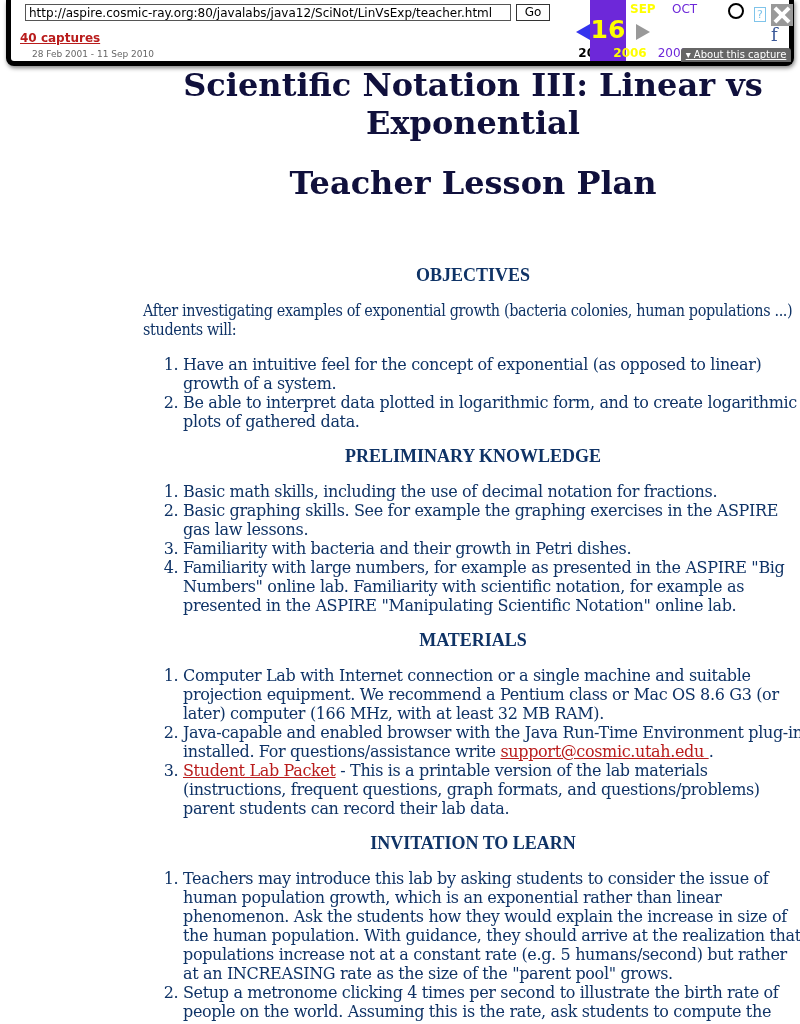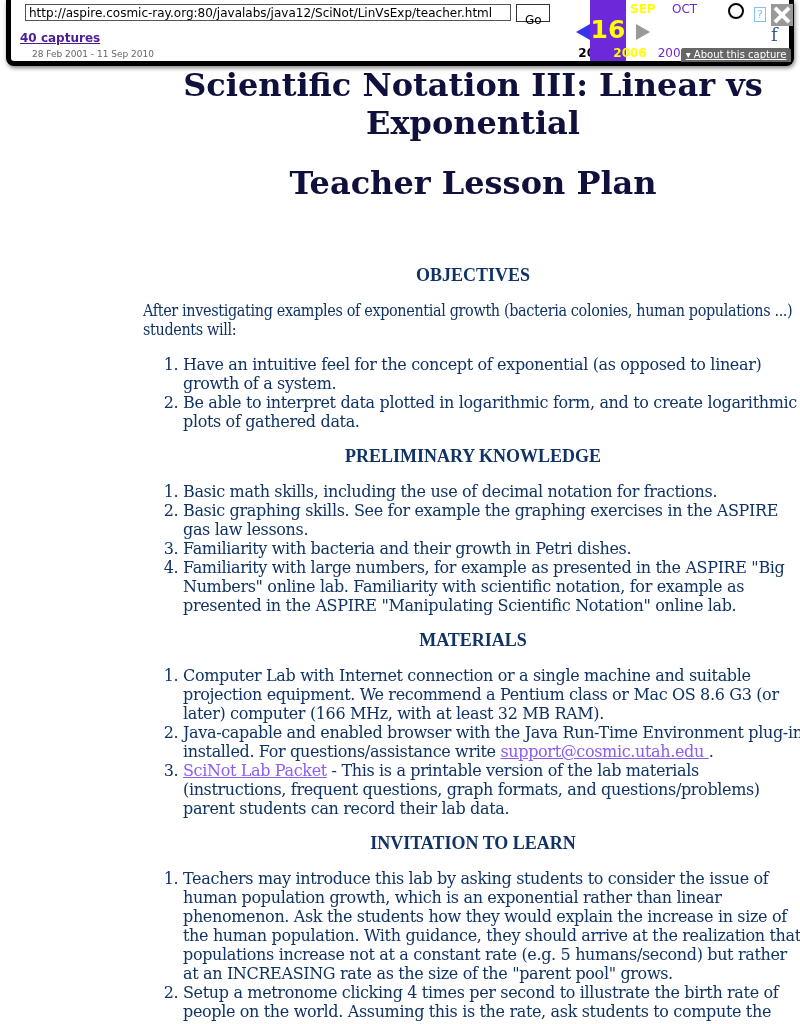--- a/index.html
+++ b/index.html
@@ -20,25 +20,25 @@
     font-family: "DejaVu Sans", sans-serif;
   }
   #wm-url {
     position: absolute; left: 14px; top: 4px; width: 486px; height: 17px;
     border: 1px solid #555; font-size: 12px; padding: 0 3px; line-height: 15px;
     font-family: "DejaVu Sans", sans-serif; color: #000; background: #fff;
   }
   #wm-go {
     position: absolute; left: 505px; top: 4px; width: 34px; height: 17px;
     border: 1px solid #333; background: #fff; font-size: 12px; line-height: 15px;
-    text-align: center; padding: 8px; font-family: "DejaVu Sans", sans-serif;
+    text-align: center; padding: 0; font-family: "DejaVu Sans", sans-serif;
   }
   #wm-captures {
     position: absolute; left: 9px; top: 31px; font-size: 12px; font-weight: bold;
-    color: #4c1d95; text-decoration: underline;
+    color: #b91c1c; text-decoration: underline;
   }
   #wm-range {
     position: absolute; left: 9px; top: 49px; font-size: 9px; color: #666; margin-left: 12px;
   }
   .wm-col { position: absolute; top: 0; width: 38px; text-align: center; }
   .wm-month { font-size: 12px; font-weight: bold; line-height: 16px; margin-top: 1px; margin-left: 40px; }
   .wm-year { position: absolute; top: 46px; left: 0; width: 100%; font-size: 12px; font-weight: bold; margin-left: 22px; }
   #wm-prev { left: 543px; }
   #wm-cur { left: 579px; width: 36px; height: 61px; background: #6d28d9; }
   #wm-next { left: 621px; }
@@ -89,21 +89,21 @@
   }
   .section { position: absolute; left: 143px; width: 660px; }
   .section h3 {
     margin: 0; text-align: center; font-size: 16.5px; font-weight: bold; color: #0f3366;
     font-family: "Liberation Serif", "DejaVu Serif", serif; font-size: 18px; line-height: 19px;
   }
   .section p { margin: 16px 0 0 0; font-size: 16px; line-height: 19px; color: #0f3366; font-family: "DejaVu Serif", serif; font-stretch: condensed; }
   .section ol { margin: 16px 0 0 0; padding-left: 40px; font-size: 16px; line-height: 19px; color: #0f3366; }
   .section ol li { padding-left: 0; }
   .txt { font-family: "DejaVu Serif", serif; font-size: 15.6px; letter-spacing: -0.35px; }
-  a.link { color: #8b5cf6; text-decoration: underline; }
+  a.link { color: #b91c1c; text-decoration: underline; }
 </style>
 </head>
 <body>
 
 <div id="content">
   <h1 class="page-title">Scientific Notation III: Linear vs Exponential</h1>
   <h2 class="subtitle">Teacher Lesson Plan</h2>
 
   <div class="section" style="top:266px;">
     <h3>OBJECTIVES</h3>
@@ -122,21 +122,21 @@
       <li>Familiarity with bacteria and their growth in Petri dishes.</li>
       <li>Familiarity with large numbers, for example as presented in the ASPIRE "Big Numbers" online lab. Familiarity with scientific notation, for example as presented in the ASPIRE "Manipulating Scientific Notation" online lab.</li>
     </ol>
   </div>
 
   <div class="section" style="top:631px;">
     <h3>MATERIALS</h3>
     <ol class="txt">
       <li>Computer Lab with Internet connection or a single machine and suitable projection equipment. We recommend a Pentium class or Mac OS 8.6 G3 (or later) computer (166 MHz, with at least 32 MB RAM).</li>
       <li><span>Java-capable and enabled browser with the Java Run-Time Environment plug-in installed. For questions/assistance write </span><a class="link">support@cosmic.utah.edu </a><span>.</span></li>
-      <li><a class="link">SciNot Lab Packet</a><span> - This is a printable version of the lab materials (instructions, frequent questions, graph formats, and questions/problems) parent students can record their lab data.</span></li>
+      <li><a class="link">Student Lab Packet</a><span> - This is a printable version of the lab materials (instructions, frequent questions, graph formats, and questions/problems) parent students can record their lab data.</span></li>
     </ol>
   </div>
 
   <div class="section" style="top:834px;">
     <h3>INVITATION TO LEARN</h3>
     <ol class="txt">
       <li>Teachers may introduce this lab by asking students to consider the issue of human population growth, which is an exponential rather than linear phenomenon. Ask the students how they would explain the increase in size of the human population. With guidance, they should arrive at the realization that populations increase not at a constant rate (e.g. 5 humans/second) but rather at an INCREASING rate as the size of the "parent pool" grows.</li>
       <li>Setup a metronome clicking 4 times per second to illustrate the birth rate of people on the world. Assuming this is the rate, ask students to compute the</li>
     </ol>
   </div>

